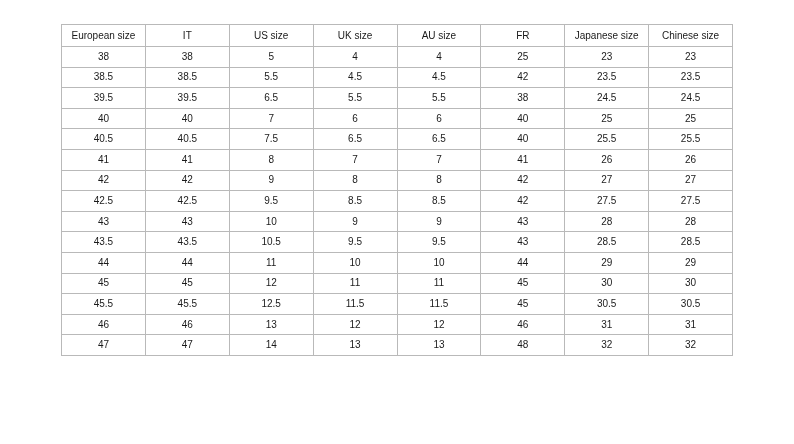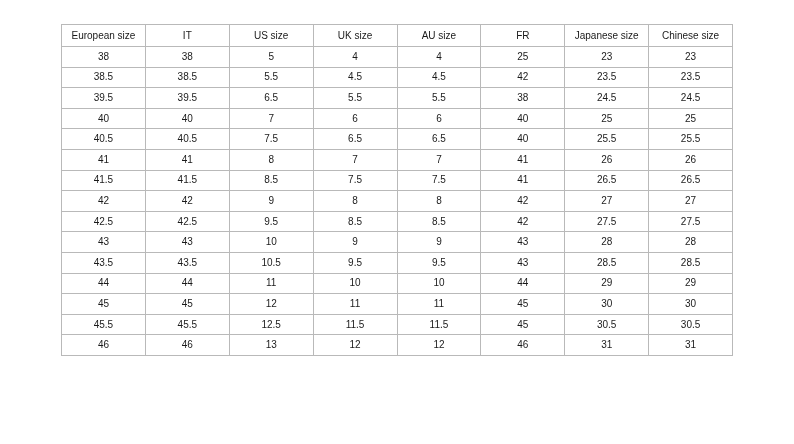--- a/index.html
+++ b/index.html
@@ -121,30 +121,20 @@
             <td>41</td>
             <td>41</td>
             <td>8</td>
             <td>7</td>
             <td>7</td>
             <td>41</td>
             <td>26</td>
             <td>26</td>
           </tr>
           <tr>
-            <td>41.5</td>
-            <td>41.5</td>
-            <td>8.5</td>
-            <td>7.5</td>
-            <td>7.5</td>
-            <td>41</td>
-            <td>26.5</td>
-            <td>26.5</td>
-          </tr>
-          <tr>
             <td>42</td>
             <td>42</td>
             <td>9</td>
             <td>8</td>
             <td>8</td>
             <td>42</td>
             <td>27</td>
             <td>27</td>
           </tr>
           <tr>
@@ -210,16 +200,26 @@
           <tr>
             <td>46</td>
             <td>46</td>
             <td>13</td>
             <td>12</td>
             <td>12</td>
             <td>46</td>
             <td>31</td>
             <td>31</td>
           </tr>
+          <tr>
+            <td>47</td>
+            <td>47</td>
+            <td>14</td>
+            <td>13</td>
+            <td>13</td>
+            <td>48</td>
+            <td>32</td>
+            <td>32</td>
+          </tr>
         </tbody>
     </table>
   </div>
 </div>
 
 </body></html>

